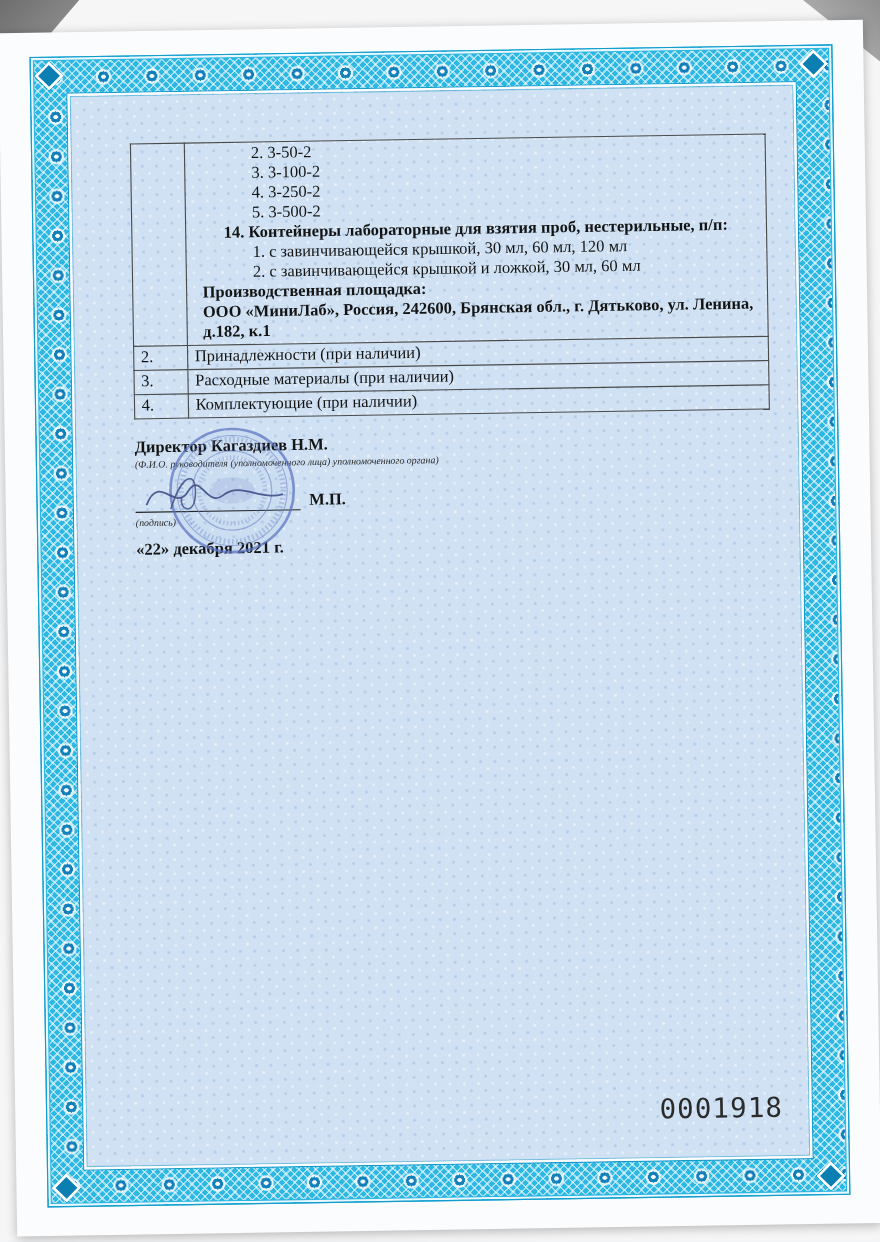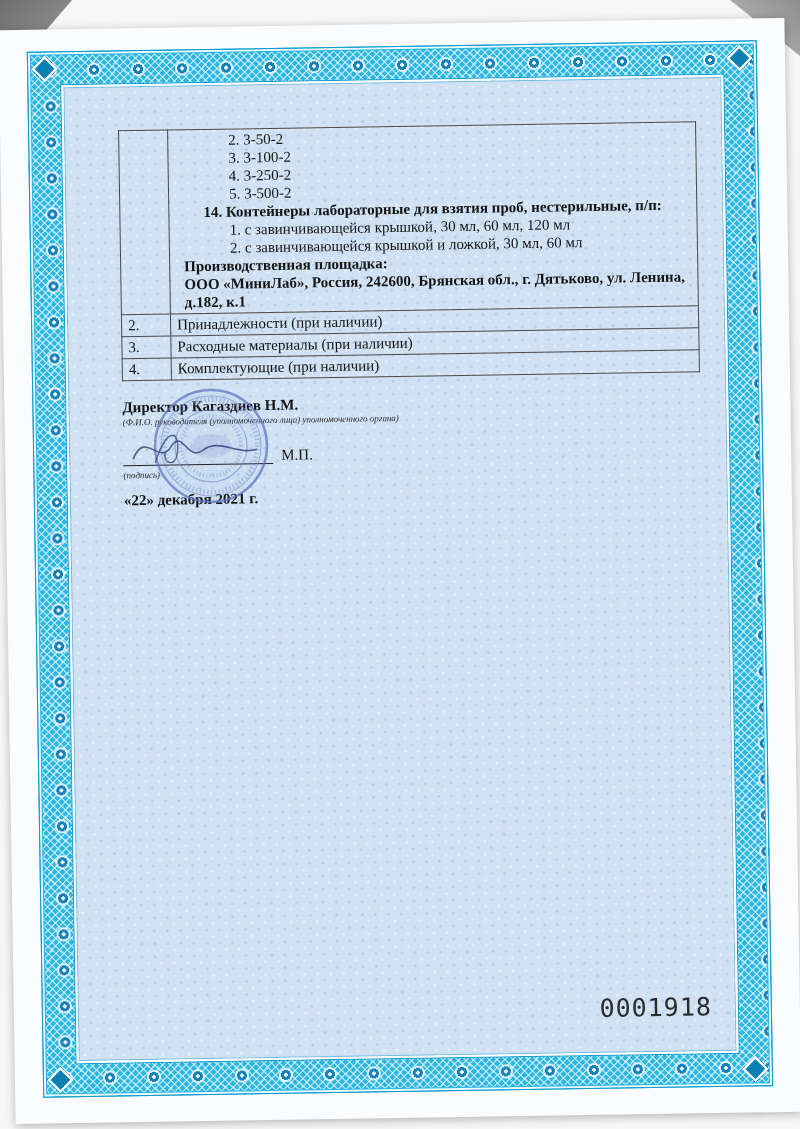--- a/index.html
+++ b/index.html
@@ -71,21 +71,21 @@
   .ind-14   { padding-left: 28px; }
   .ind-site { padding-left: 8px; }
   .bold { font-weight: bold; }
 
   .sigblock { margin-top: 18px; position: relative; font-size: 15px; color: #141414; }
   .sig-name { font-weight: bold; }
   .sig-caption { font-size: 9px; font-style: italic; color: #2a2a2a; margin-top: 1px; }
   .sig-row { margin-top: 22px; position: relative; height: 20px; }
   .sig-line { display: inline-block; width: 150px; height: 15px;
     border-bottom: 1px solid #222; vertical-align: bottom; }
-  .mp { margin-left: 8px; }
+  .mp { margin-left: 8px; font-weight: bold; }
   .sig-caption2 { font-size: 9px; font-style: italic; color: #2a2a2a; margin-top: 1px; }
   .date-line { font-weight: bold; margin-top: 12px; }
 
   .squiggle { position: absolute; left: 2px; top: -28px; width: 160px; height: 56px; z-index: 3; }
   .stamp { position: absolute; left: 28px; top: -62px; width: 120px; height: 120px;
     z-index: 2; opacity: .85; }
 
   .serial {
     position: absolute; right: 24px; bottom: 30px;
     font-family: "DejaVu Sans Mono", monospace;

